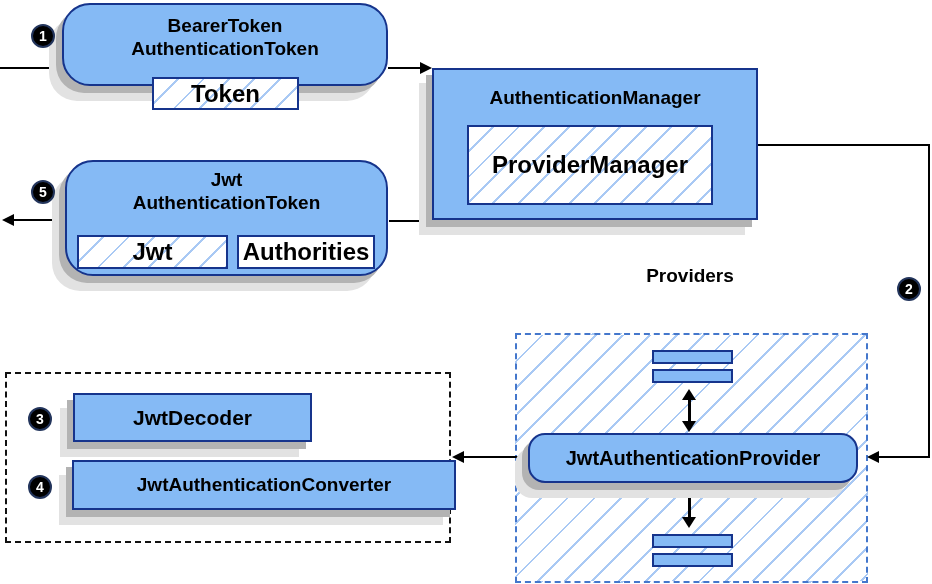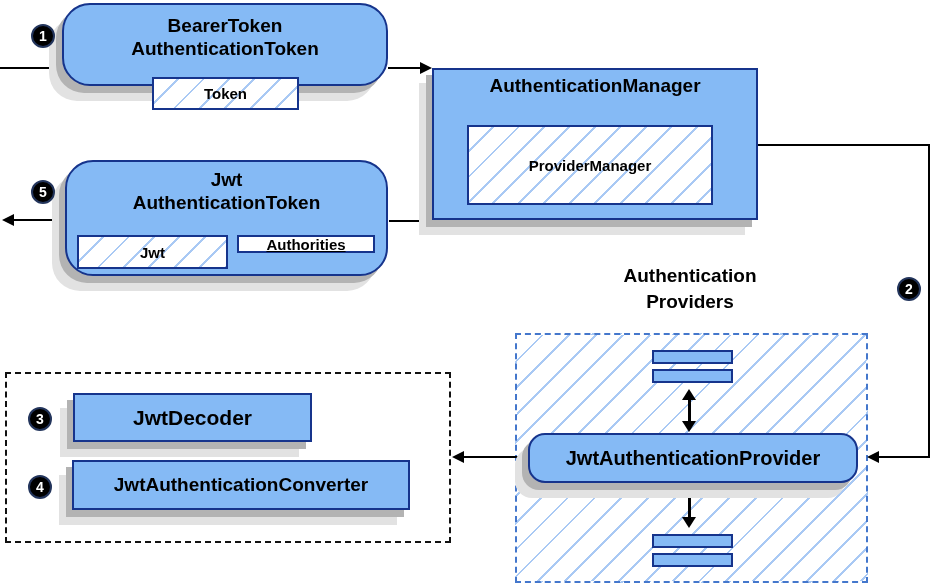--- a/index.html
+++ b/index.html
@@ -11,21 +11,21 @@
   .node{
     position:absolute;background:#85baf5;border:2px solid #16348c;
     box-sizing:border-box;text-align:center;font-weight:bold;color:#000;
   }
   .shadowed{box-shadow:-6px 7px 0 0 #b3b3b3,-13px 15px 0 0 #e2e2e2;}
   .rounded{border-radius:28px;}
   .node-title{font-size:19px;line-height:23px;font-weight:bold;}
   .inner-box{
     position:absolute;background:#ffffff;border:2px solid #16348c;
     box-sizing:border-box;display:flex;align-items:center;justify-content:center;
-    font-size:15px;font-weight:bold;color:#000;
+    font-size:24px;font-weight:bold;color:#000;
   }
   .hatch{
     background-color:#ffffff;
     background-image:repeating-linear-gradient(135deg,rgba(0,0,0,0) 0px,rgba(0,0,0,0) 16px,#a9c9f4 16px,#a9c9f4 18px);
   }
   
   .providers-dashed{
     position:absolute;left:515px;top:333px;width:353px;height:250px;
     border:2px dashed #4477cc;box-sizing:border-box;
     background-color:#ffffff;
@@ -63,21 +63,20 @@
 </style>
 </head>
 <body>
 
 <div class="canvas">
 
   <div class="black-dashed"></div>
   <div class="providers-dashed"></div>
 
   <div class="group-label">
-    <div>Authentication</div>
     <div>Providers</div>
   </div>
 
   <div class="hline" style="left:0;top:67px;width:64px;"></div>
 
   <div class="hline" style="left:388px;top:67px;width:34px;"></div>
   <div class="arr-r" style="left:420px;top:62px;"></div>
 
   <div class="hline" style="left:389px;top:220px;width:45px;"></div>
 
@@ -112,48 +111,48 @@
     <div class="node-title" style="padding-top:9px;">
       <div>BearerToken</div>
       <div>AuthenticationToken</div>
     </div>
     <div class="inner-box hatch" style="left:88px;top:72px;width:147px;height:33px;">
       <span>Token</span>
     </div>
   </div>
 
   <div class="node shadowed" style="left:432px;top:68px;width:326px;height:152px;">
-    <div class="node-title" style="padding-top:4px;">AuthenticationManager</div>
+    <div class="node-title" style="padding-top:16px;">AuthenticationManager</div>
     <div class="inner-box hatch" style="left:33px;top:55px;width:246px;height:80px;">
       <span>ProviderManager</span>
     </div>
   </div>
 
   <div class="node rounded shadowed" style="left:65px;top:160px;width:323px;height:116px;">
     <div class="node-title" style="padding-top:6px;">
       <div>Jwt</div>
       <div>AuthenticationToken</div>
     </div>
     <div class="inner-box hatch" style="left:10px;top:73px;width:151px;height:34px;">
       <span>Jwt</span>
     </div>
-    <div class="inner-box" style="left:170px;top:73px;width:138px;height:18px;text-decoration:underline;">
+    <div class="inner-box" style="left:170px;top:73px;width:138px;height:34px;">
       <span>Authorities</span>
     </div>
   </div>
 
   <div class="node shadowed" style="left:528px;top:433px;width:330px;height:50px;display:flex;align-items:center;justify-content:center;font-size:20px;border-radius:17px;">
     <span>JwtAuthenticationProvider</span>
   </div>
 
   <div class="node shadowed" style="left:73px;top:393px;width:239px;height:49px;display:flex;align-items:center;justify-content:center;font-size:21px;">
     <span>JwtDecoder</span>
   </div>
 
-  <div class="node shadowed" style="left:72px;top:460px;width:338px;height:50px;display:flex;align-items:center;justify-content:center;font-size:19px;">
+  <div class="node shadowed" style="left:72px;top:460px;width:384px;height:50px;display:flex;align-items:center;justify-content:center;font-size:19px;">
     <span>JwtAuthenticationConverter</span>
   </div>
 
   <div class="badge" style="left:31px;top:24px;">
     <span>1</span>
   </div>
   <div class="badge" style="left:897px;top:277px;">
     <span>2</span>
   </div>
   <div class="badge" style="left:28px;top:407px;">

